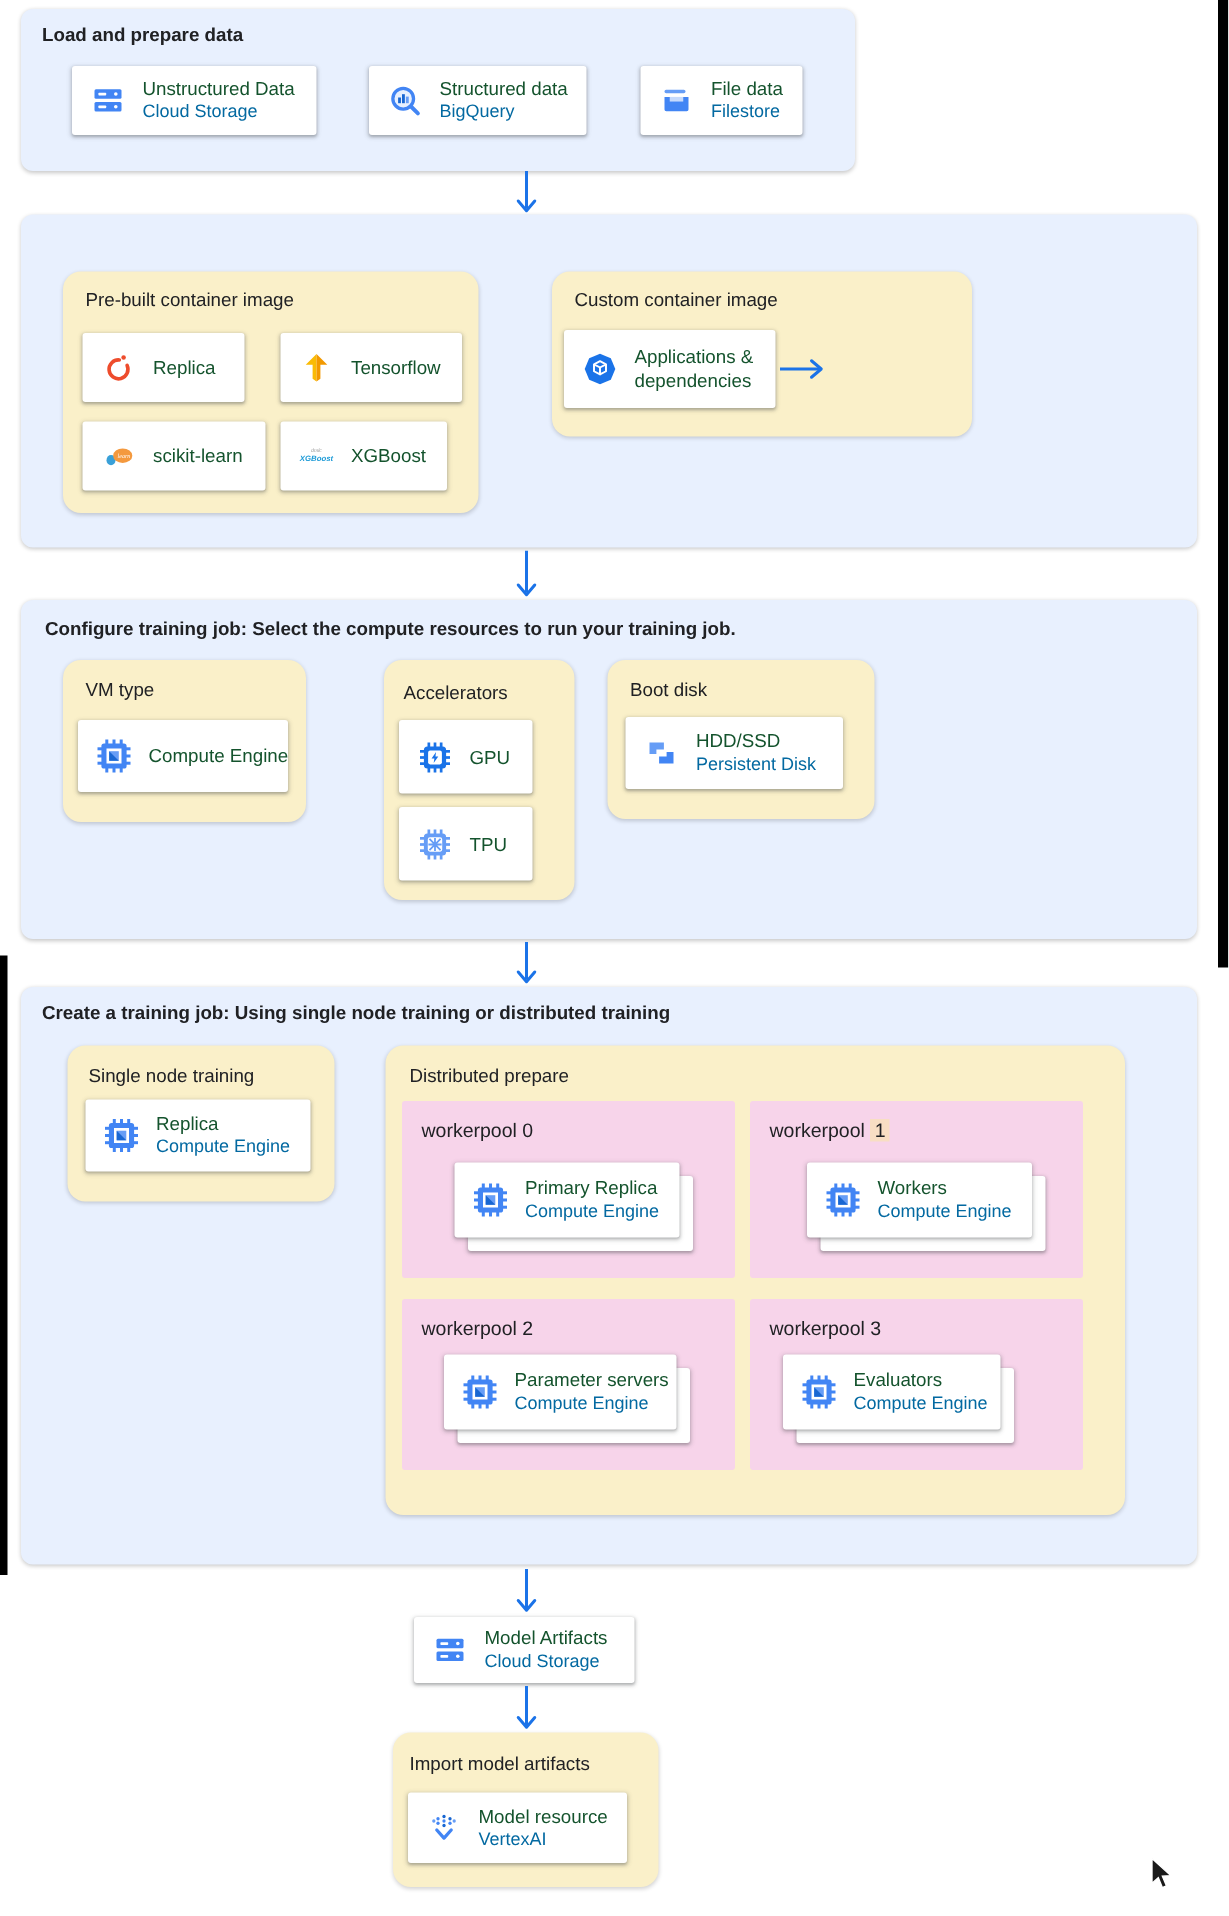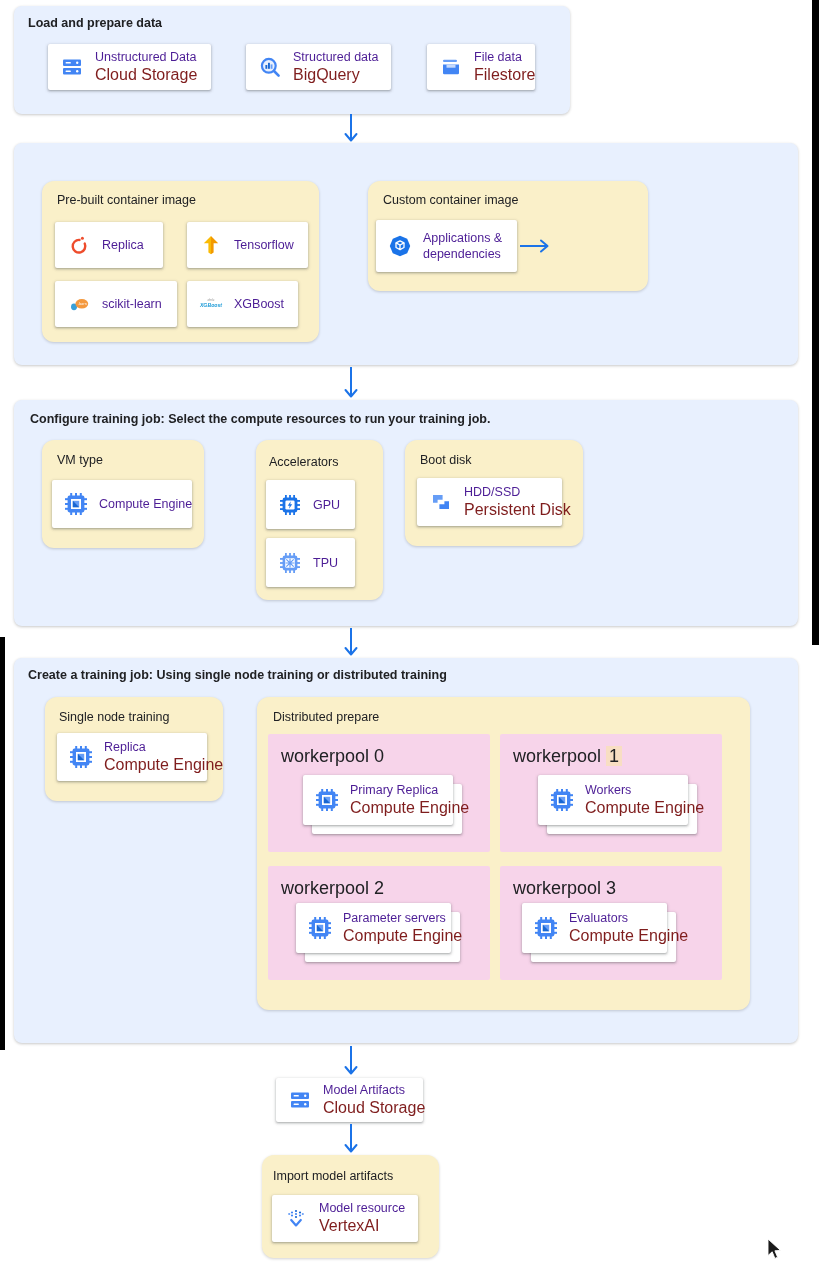--- a/index.html
+++ b/index.html
@@ -4,31 +4,31 @@
 <style>
   html,body{margin:0;padding:0;background:#fff;}
   #canvas{position:relative;width:819px;height:1277px;background:#ffffff;overflow:hidden;
           font-family:"Liberation Sans",sans-serif;color:#202124;}
   .bar{position:absolute;background:#000;}
   .sec{position:absolute;background:#E8F0FE;border-radius:8px;box-shadow:0 1px 3px rgba(0,0,0,.22);}
   .sec-title{position:absolute;left:14px;top:10px;font-size:12.5px;font-weight:bold;color:#202124;white-space:nowrap;}
   .panel{position:absolute;background:#FAF0C9;border-radius:12px;box-shadow:0 1px 3px rgba(0,0,0,.18);}
   .panel-label{position:absolute;font-size:12.5px;color:#202124;white-space:nowrap;}
   .pool{position:absolute;background:#F7D4EA;border-radius:2px;}
-  .pool-label{position:absolute;left:13px;top:12px;font-size:18px;color:#202124;white-space:nowrap;}
+  .pool-label{position:absolute;left:13px;top:12px;font-size:13px;color:#202124;white-space:nowrap;}
   .hl{background:#F8DEC3;padding:0 3px;}
   .card{position:absolute;background:#fff;border-radius:2px;display:flex;align-items:center;
         padding:0 8px 0 12px;box-sizing:border-box;
         box-shadow:0 1px 2px rgba(60,64,67,.30),0 1px 3px 1px rgba(60,64,67,.15);}
   .ghost{position:absolute;background:#fff;border-radius:2px;
          box-shadow:0 1px 2px rgba(60,64,67,.30),0 1px 3px 1px rgba(60,64,67,.15);}
   .ic{width:24px;height:24px;flex:none;margin-right:11px;}
   .ct{min-width:0;}
-  .t{font-size:12.5px;color:#4c1d95;line-height:1.28;white-space:nowrap;}
-  .s{font-size:16px;color:#7f1d1d;line-height:1.28;white-space:nowrap;}
+  .t{font-size:12.5px;color:#14532d;line-height:1.28;white-space:nowrap;}
+  .s{font-size:12px;color:#0369a1;line-height:1.28;white-space:nowrap;}
   .t.wrap{white-space:normal;}
   .flow{position:absolute;}
   #cursor{position:absolute;left:766px;top:1238px;}
 </style>
 </head>
 <body>
 
 <div id="canvas">
 
   <svg width="0" height="0" style="position:absolute" aria-hidden="true">

